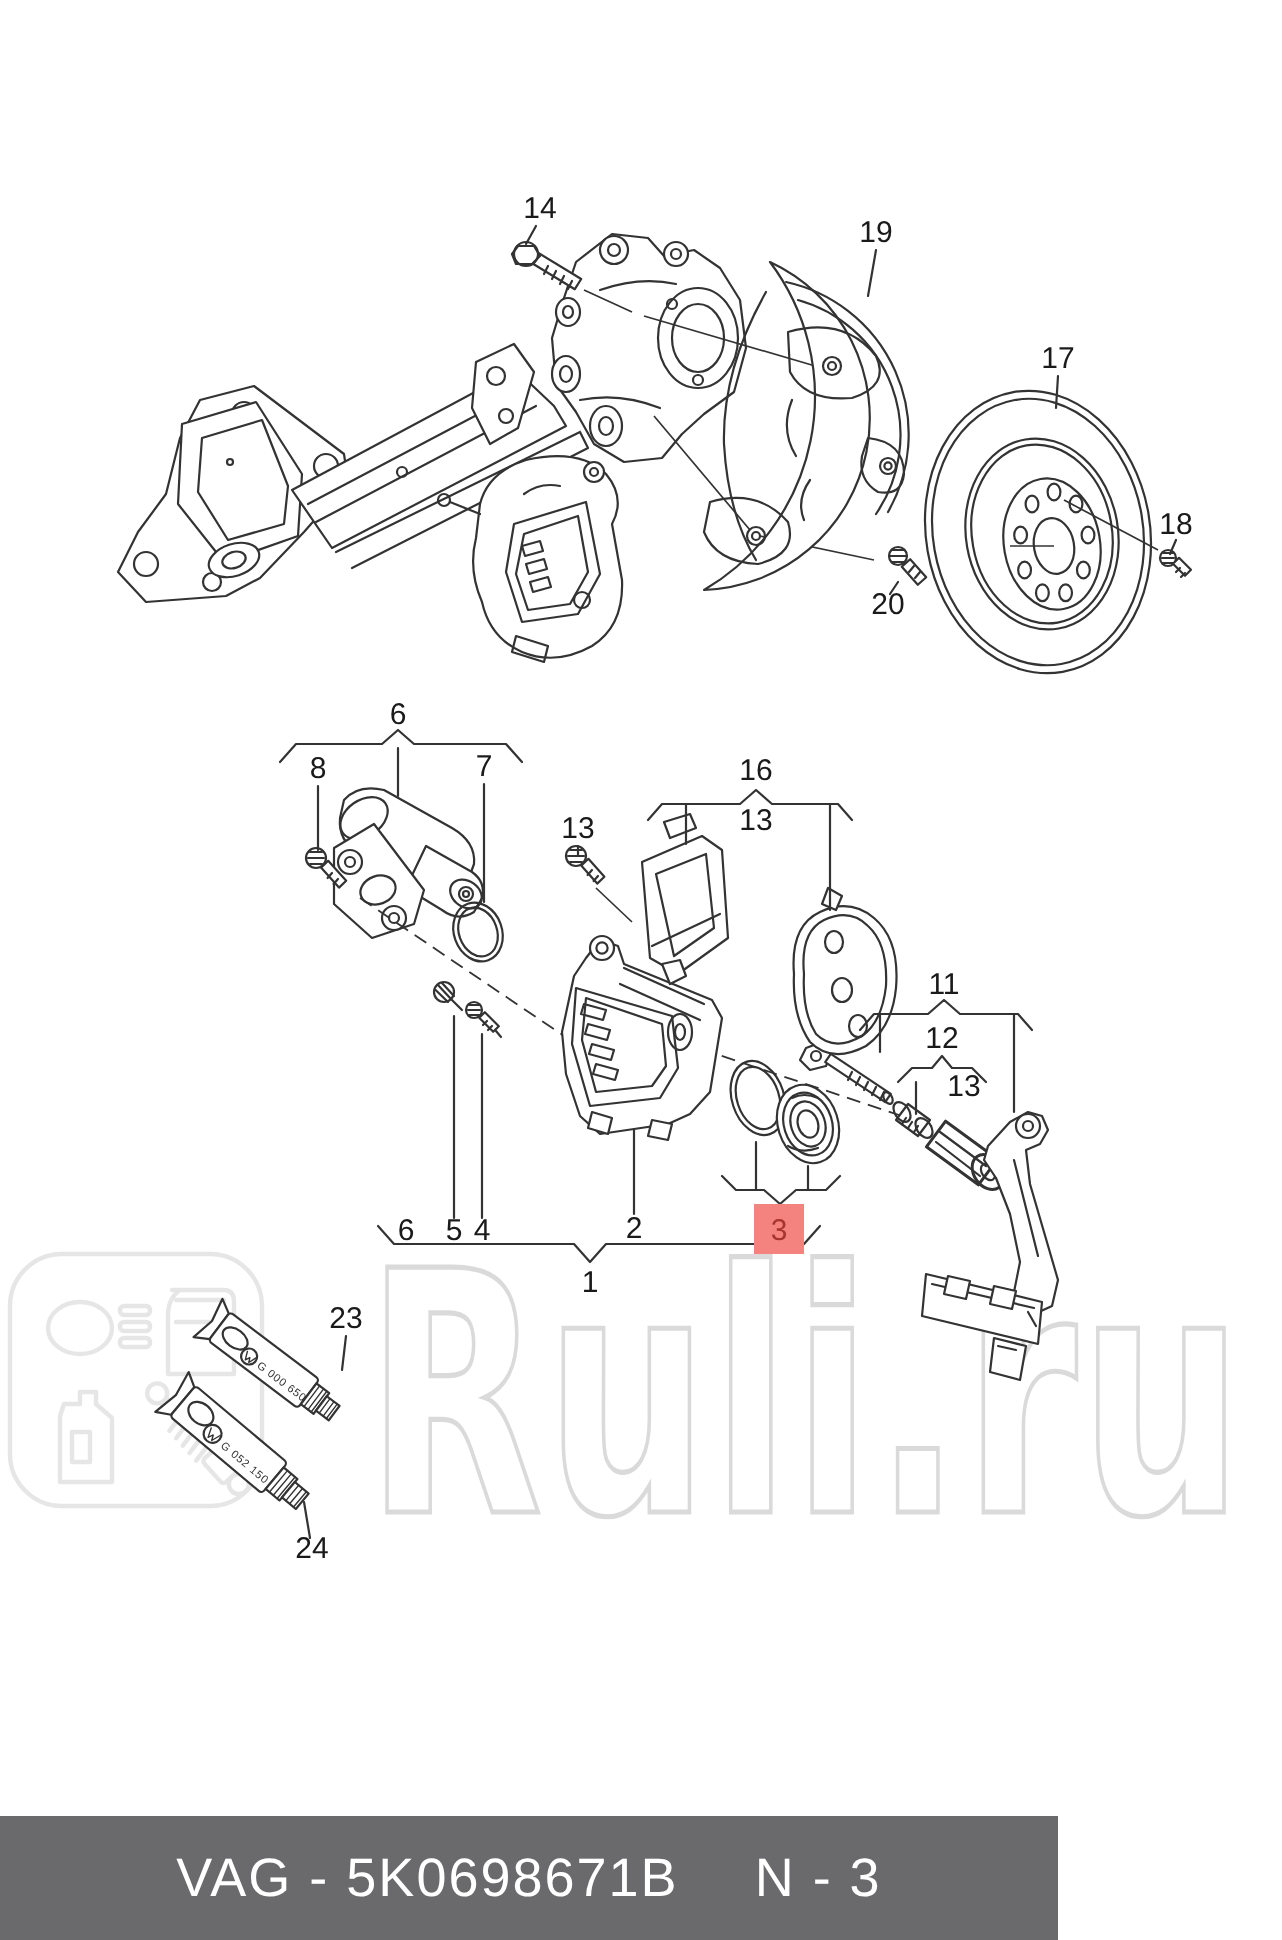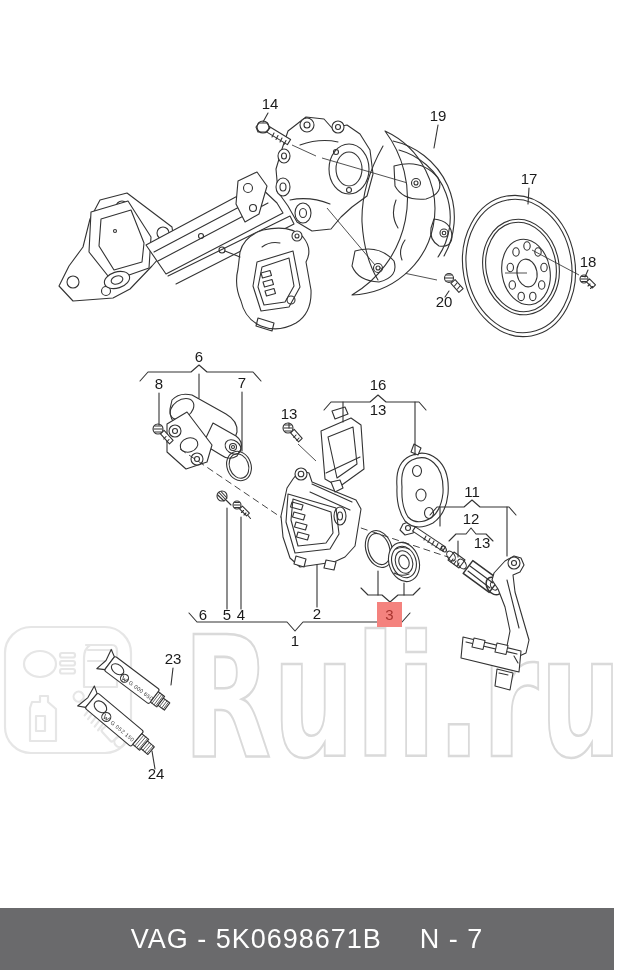--- a/index.html
+++ b/index.html
@@ -6,21 +6,21 @@
   .stage{position:relative;width:641px;height:970px;background:#fff;overflow:hidden;
          font-family:"Liberation Sans",sans-serif;}
   svg{display:block;}
   .ln{stroke:#333;fill:none;stroke-width:1.1;stroke-linecap:round;stroke-linejoin:round;}
   .fw{stroke:#333;fill:#fff;stroke-width:1.1;stroke-linejoin:round;}
   .thin{stroke:#333;fill:none;stroke-width:0.85;}
   .dash{stroke:#333;fill:none;stroke-width:0.9;stroke-dasharray:7 4;}
   .wm{stroke:#e6e6e6;fill:none;stroke-width:2.2;stroke-linejoin:round;stroke-linecap:round;}
   .callout{font:15px "Liberation Sans",sans-serif;fill:#1a1a1a;text-anchor:middle;}
   .tubetxt{font:5.5px "Liberation Sans",sans-serif;fill:#333;letter-spacing:.4px;}
-  .footer{position:absolute;left:0;top:908px;width:614px;height:62px;
+  .footer{position:absolute;left:0;top:908px;width:529px;height:62px;
           display:flex;align-items:center;justify-content:center;gap:38px;
           color:#fff;font-size:27px;letter-spacing:1px;}
 </style>
 </head>
 <body>
 
 <div class="stage">
 <svg width="641" height="908" viewBox="0 0 641 908">
 
   <g>
@@ -360,15 +360,15 @@
     <text x="317" y="619" class="callout">2</text>
     <text x="389.5" y="620" class="callout" fill="#a8342f" style="fill:#a8342f">3</text>
     <text x="295" y="646" class="callout">1</text>
     <text x="173" y="664" class="callout">23</text>
     <text x="156" y="779" class="callout">24</text>
   </g>
 </svg>
 
 <div class="footer" style="background:#6a6a6c">
   <span>VAG - 5K0698671B</span>
-  <span>N - 7</span>
+  <span>N - 3</span>
 </div>
 </div>
 
 </body></html>

